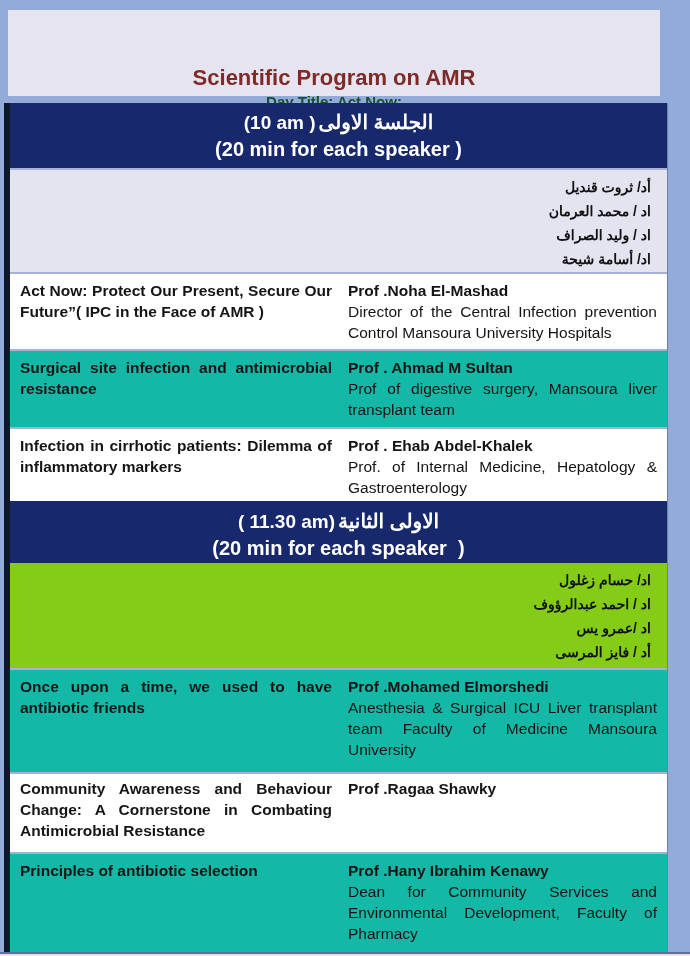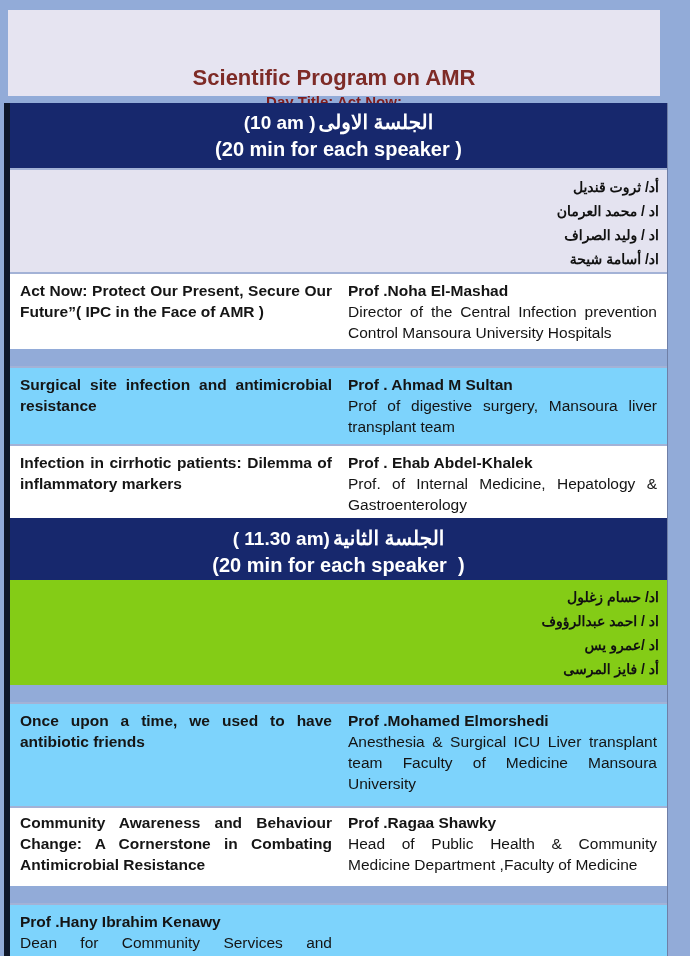--- a/index.html
+++ b/index.html
@@ -20,21 +20,21 @@
   .header-title {
     font-size:22px;
     font-weight:bold;
     color:#7e2b27;
     line-height:28px;
     margin-top:46px;
   }
   .header-sub {
     font-size:15px;
     font-weight:bold;
-    color:#7f1d1d;
+    color:#14532d;
     line-height:20px;
     text-decoration:underline;
   }
   .program-table {
     margin:0 22px 0 4px;
     border-left:6px solid #0f172a;
     border-right:1px solid #6f7fa6;
     display:flex;
     flex-direction:column;
   }
@@ -57,40 +57,40 @@
   }
   .session-line1 .ar { font-size:20px; }
   .session-line2 {
     font-size:20px;
     line-height:27px;
     white-space:pre-wrap;
   }
   .chairs {
     text-align:right;
     direction:rtl;
-    padding:5px 8px 0 12px;
+    padding:5px 16px 0 12px;
     font-weight:bold;
     font-size:14px;
     line-height:24px;
     color:#111;
     border-top:2px solid #a3b2d6;
     overflow:hidden;
   }
   .chairs.s1 { background:#e4e3f0; height:104px; }
   .chairs.s2 { background:#84cc16; height:105px; border-top:0; }
   .talk-row {
     display:grid;
     grid-template-columns:312px 1fr;
     column-gap:16px;
     padding:6px 10px 0 10px;
     border-top:2px solid #a3b2d6;
     overflow:hidden;
   }
   .talk-row.white { background:#ffffff; }
-  .talk-row.blue { background:#7dd3fc;margin-top:17px; }
+  .talk-row.blue { background:#14b8a6; }
   .h77 { height:77px; } .h78 { height:78px; } .h74 { height:74px; }
   .h104 { height:104px; } .h70 { height:80px; padding-top:4px; } .h100 { height:100px; }
   .topic {
     font-weight:bold;
     font-size:15.5px;
     line-height:21px;
     text-align:justify;
     color:#151515;
   }
   .speaker { font-size:15.5px; line-height:21px; }
@@ -148,21 +148,21 @@
     <div class="topic">Infection in cirrhotic patients: Dilemma of inflammatory markers</div>
     <div class="speaker">
       <div class="speaker-name">Prof . Ehab Abdel-Khalek</div>
       <div class="affiliation">Prof. of Internal Medicine, Hepatology &amp; Gastroenterology</div>
     </div>
   </div>
 
   <div class="session-bar second">
     <div class="session-line1">
       <span>( 11.30 am)</span>
-      <span class="ar">الجلسة الثانية</span>
+      <span class="ar">الاولى الثانية</span>
     </div>
     <div class="session-line2">(20 min for each speaker  )</div>
   </div>
 
   <div class="chairs s2">
     <div>اد/ حسام زغلول</div>
     <div>اد / احمد عبدالرؤوف</div>
     <div>اد /عمرو يس</div>
     <div>أد / فايز المرسى</div>
   </div>
@@ -172,25 +172,25 @@
     <div class="speaker">
       <div class="speaker-name">Prof .Mohamed Elmorshedi</div>
       <div class="affiliation">Anesthesia &amp; Surgical ICU Liver transplant team Faculty of Medicine Mansoura University</div>
     </div>
   </div>
 
   <div class="talk-row white h70">
     <div class="topic">Community Awareness and Behaviour Change: A Cornerstone in Combating Antimicrobial Resistance</div>
     <div class="speaker">
       <div class="speaker-name">Prof .Ragaa Shawky</div>
-      <div class="affiliation">Head of Public Health &amp; Community Medicine Department ,Faculty of Medicine</div>
     </div>
   </div>
 
   <div class="talk-row blue h100">
+    <div class="topic">Principles of antibiotic selection</div>
     <div class="speaker">
       <div class="speaker-name">Prof .Hany Ibrahim Kenawy</div>
       <div class="affiliation">Dean for Community Services and Environmental Development, Faculty of Pharmacy</div>
     </div>
   </div>
 
 </div>
 
 <div class="footer-strip"></div>
 

